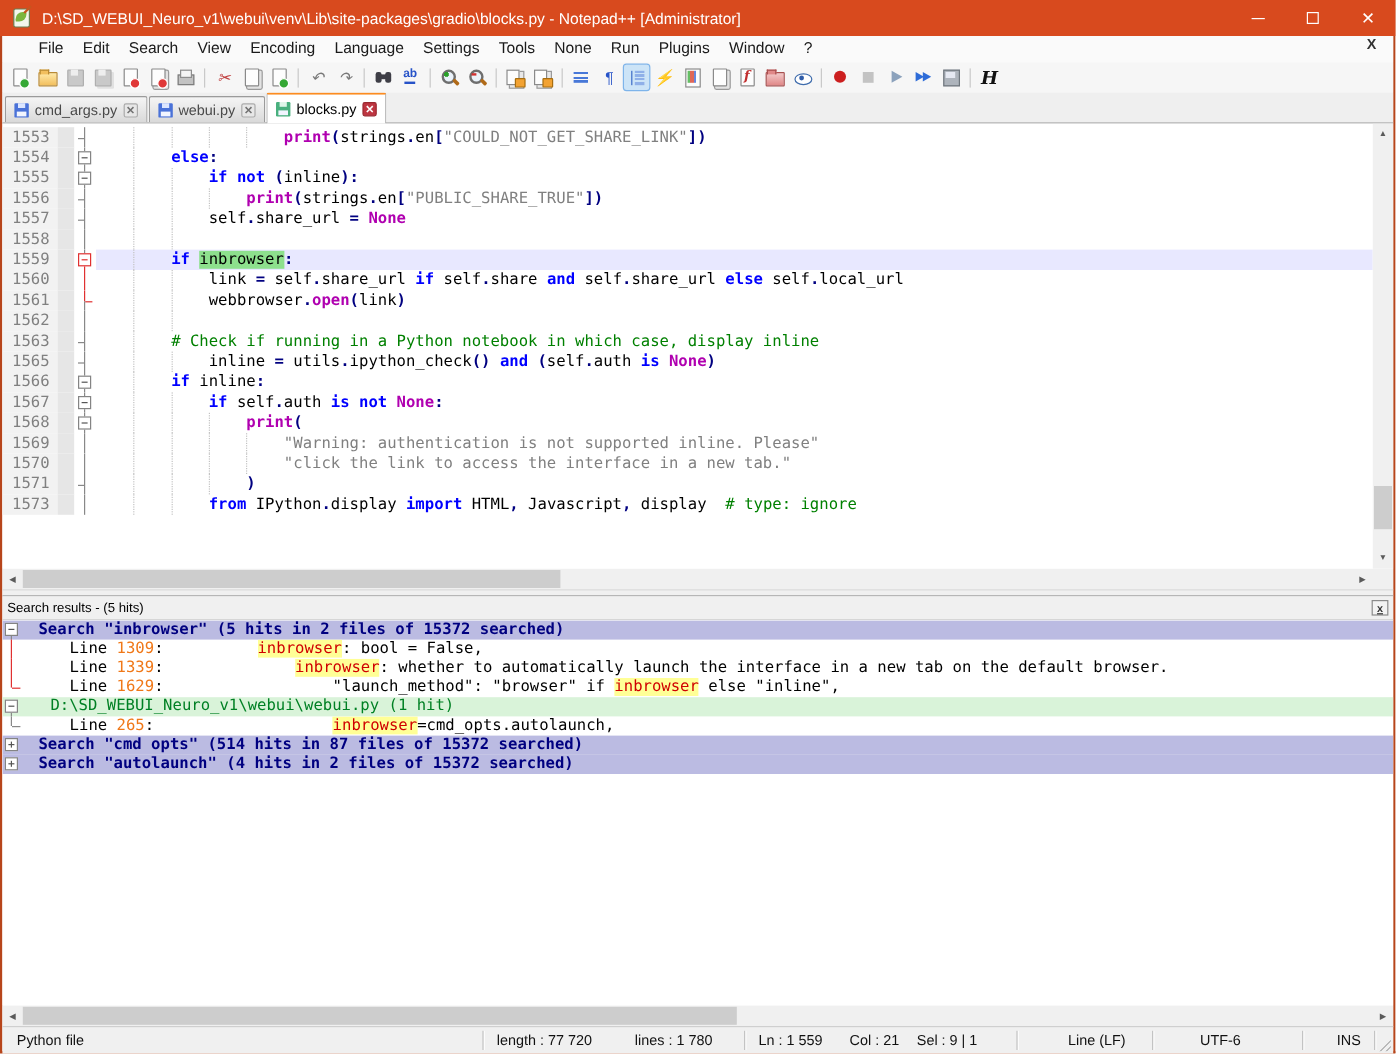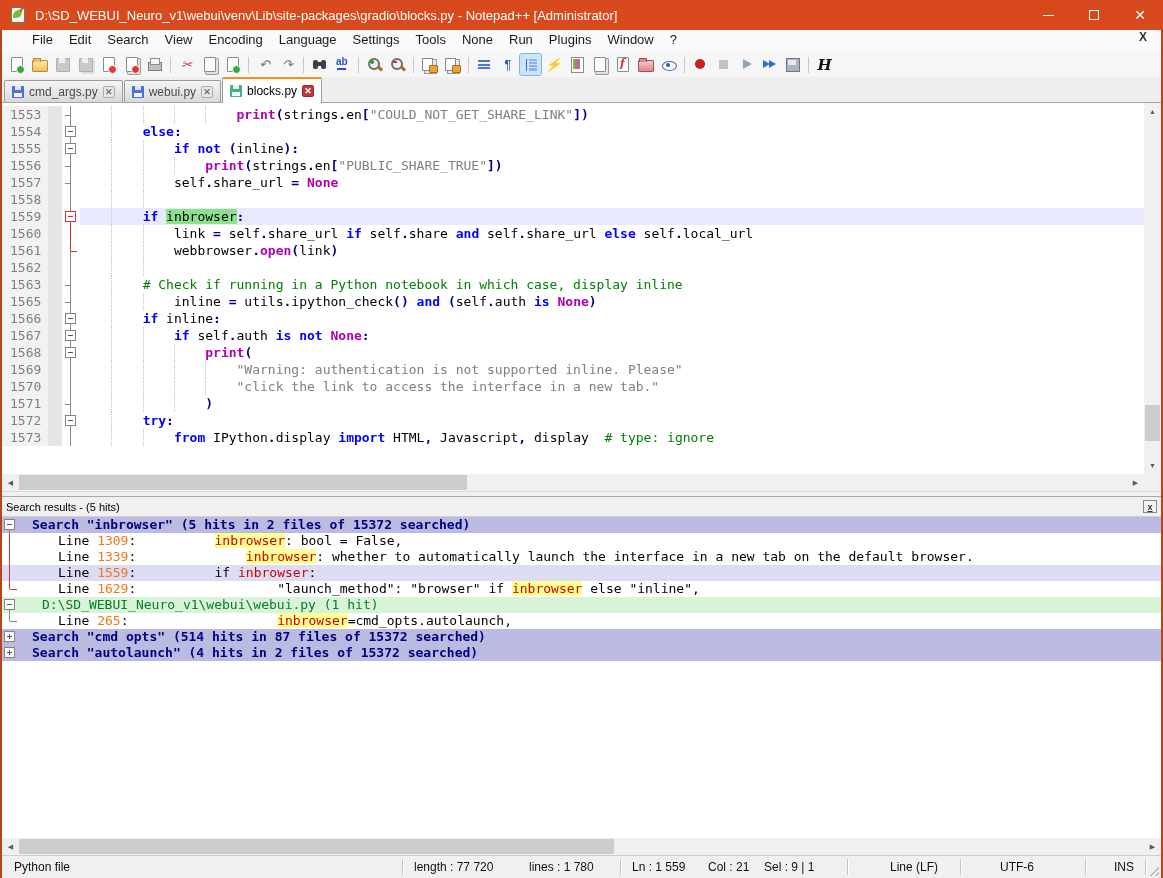--- a/index.html
+++ b/index.html
@@ -519,29 +519,20 @@
         <div class="row">
           <span class="ln">1571</span>
           <span class="bm"></span>
           <span class="fold">
             <span class="pv" style="left: 8px;"></span>
             <span class="ptick" style="left: 3px; width: 5px;"></span>
           </span>
           <span class="txt"><span class="gd" style="left: 31.2984px;"></span><span class="gd" style="left: 62.5968px;"></span><span class="gd" style="left: 93.8952px;"></span><span>                </span><span class="so">)</span></span>
         </div>
         <div class="row">
-          <span class="ln">1572</span>
-          <span class="bm"></span>
-          <span class="fold">
-            <span class="pv" style="left: 8px;"></span>
-            <span class="pbox" style="left: 3px;"></span>
-          </span>
-          <span class="txt"><span class="gd" style="left: 31.2984px;"></span><span>        </span><span class="sk">try</span><span class="so">:</span></span>
-        </div>
-        <div class="row">
           <span class="ln">1573</span>
           <span class="bm"></span>
           <span class="fold">
             <span class="pv" style="left: 8px;"></span>
           </span>
           <span class="txt"><span class="gd" style="left: 31.2984px;"></span><span class="gd" style="left: 62.5968px;"></span><span>            </span><span class="sk">from</span><span> IPython</span><span class="so">.</span><span>display </span><span class="sk">import</span><span> HTML</span><span class="so">,</span><span> Javascript</span><span class="so">,</span><span> display  </span><span class="sc"># type: ignore</span></span>
         </div>
       </div>
     <div class="ed-vsb">
       <span class="arr up">▲</span>
@@ -575,26 +566,20 @@
         <span class="pfold">
           <span class="pv red" style="left: 7px;"></span>
         </span>
         <span class="ptxt"><span>Line </span><span class="hln">1309</span><span>:          </span><span class="hm">inbrowser</span><span>: bool = False,</span></span>
       </div>
       <div class="prow r-hit">
         <span class="pfold">
           <span class="pv red" style="left: 7px;"></span>
         </span>
         <span class="ptxt"><span>Line </span><span class="hln">1339</span><span>:              </span><span class="hm">inbrowser</span><span>: whether to automatically launch the interface in a new tab on the default browser.</span></span>
-      </div>
-      <div class="prow r-hit sel">
-        <span class="pfold">
-          <span class="pv red" style="left: 7px;"></span>
-        </span>
-        <span class="ptxt"><span>Line </span><span class="hln">1559</span><span>:          if </span><span class="hm">inbrowser</span><span>:</span></span>
       </div>
       <div class="prow r-hit">
         <span class="pfold">
           <span class="pv top red" style="left: 7px;"></span>
           <span class="ptick red" style="left: 8px; width: 7px;"></span>
         </span>
         <span class="ptxt"><span>Line </span><span class="hln">1629</span><span>:                  "launch_method": "browser" if </span><span class="hm">inbrowser</span><span> else "inline",</span></span>
       </div>
       <div class="prow r-file">
         <span class="pfold">

